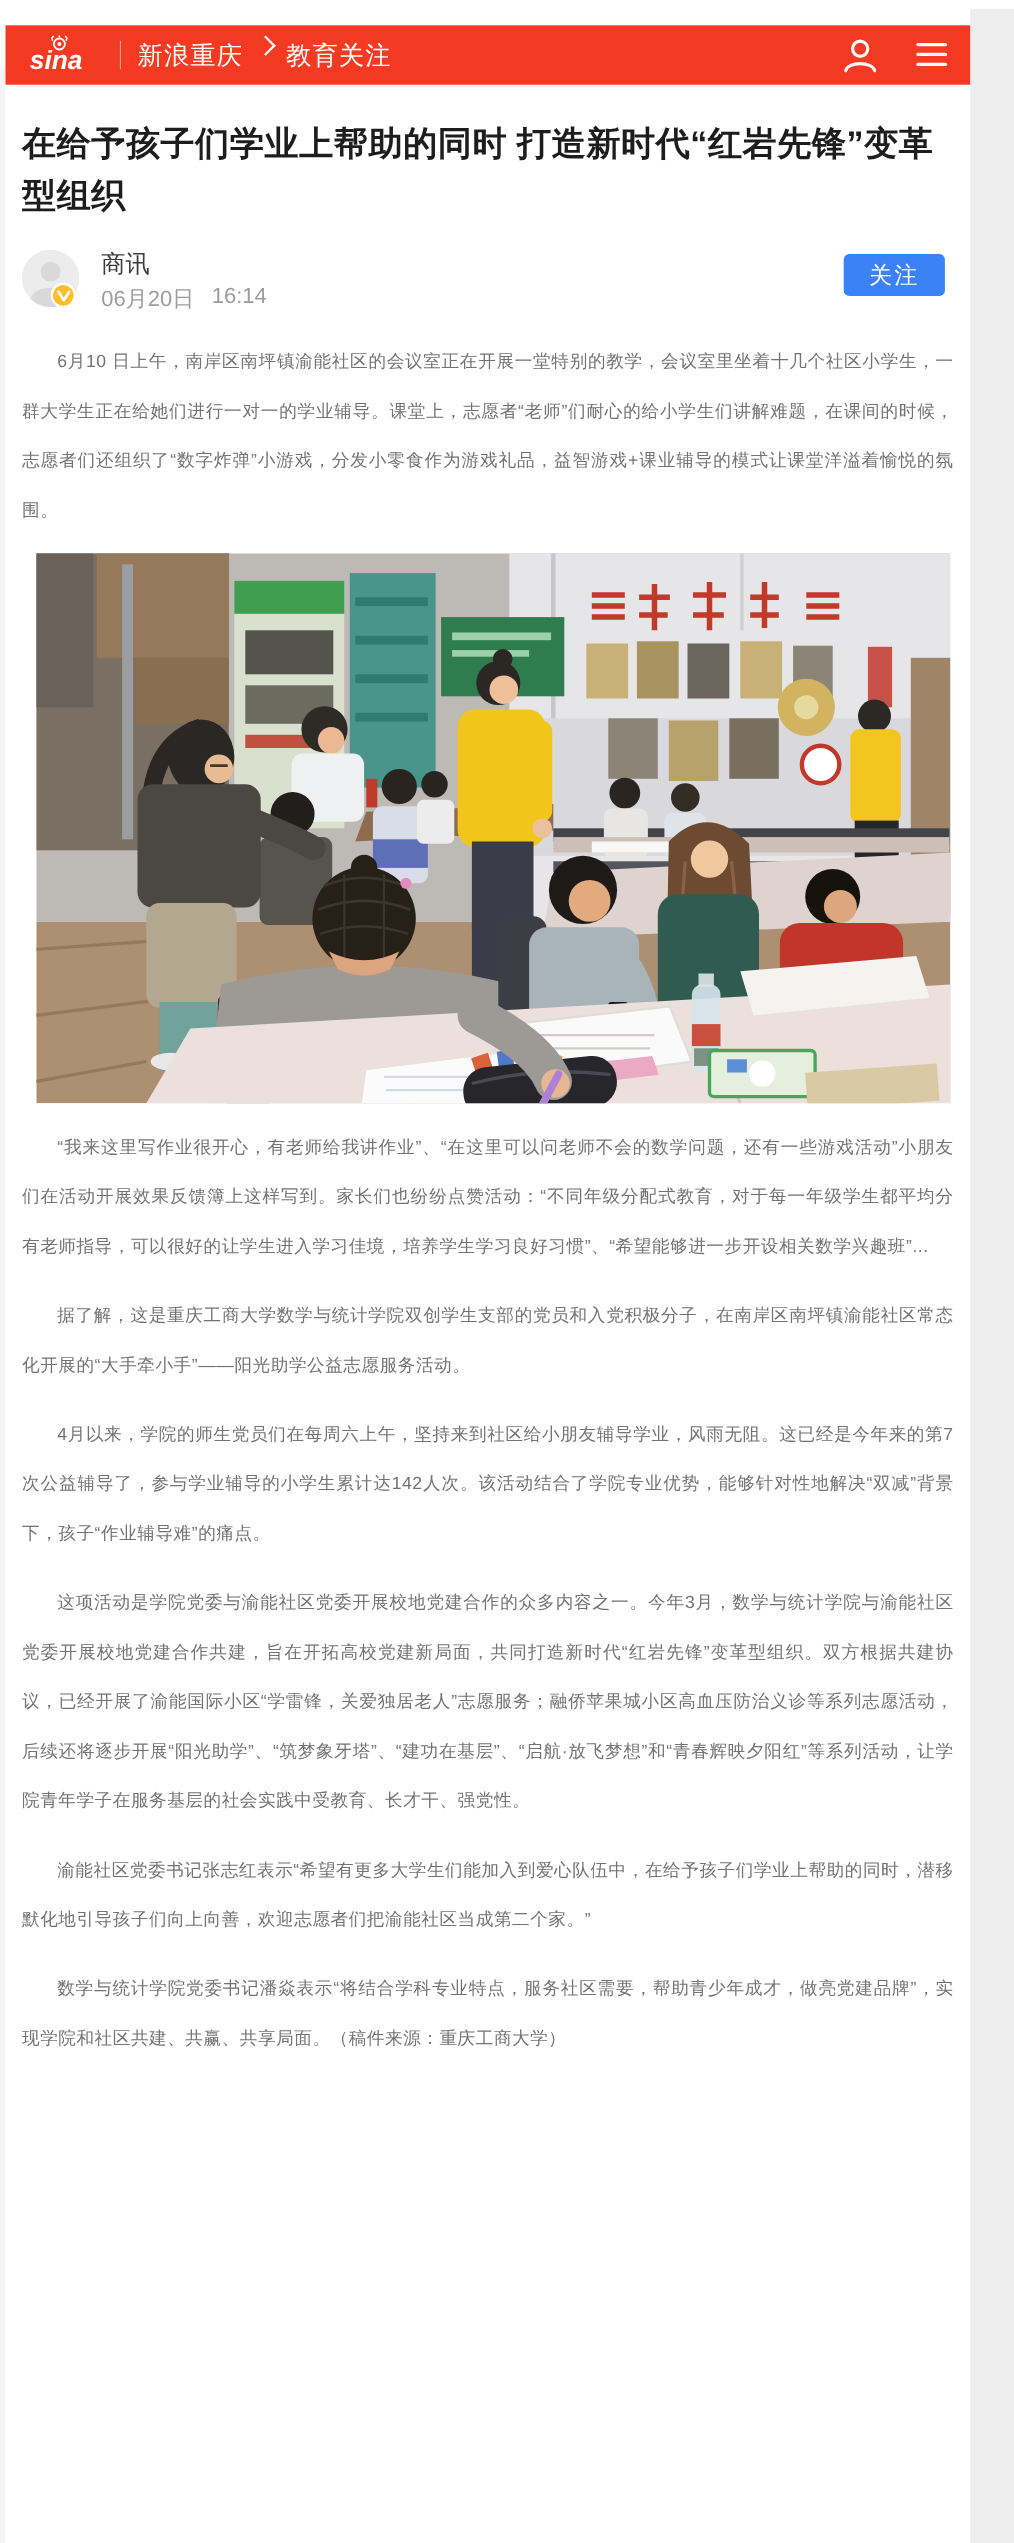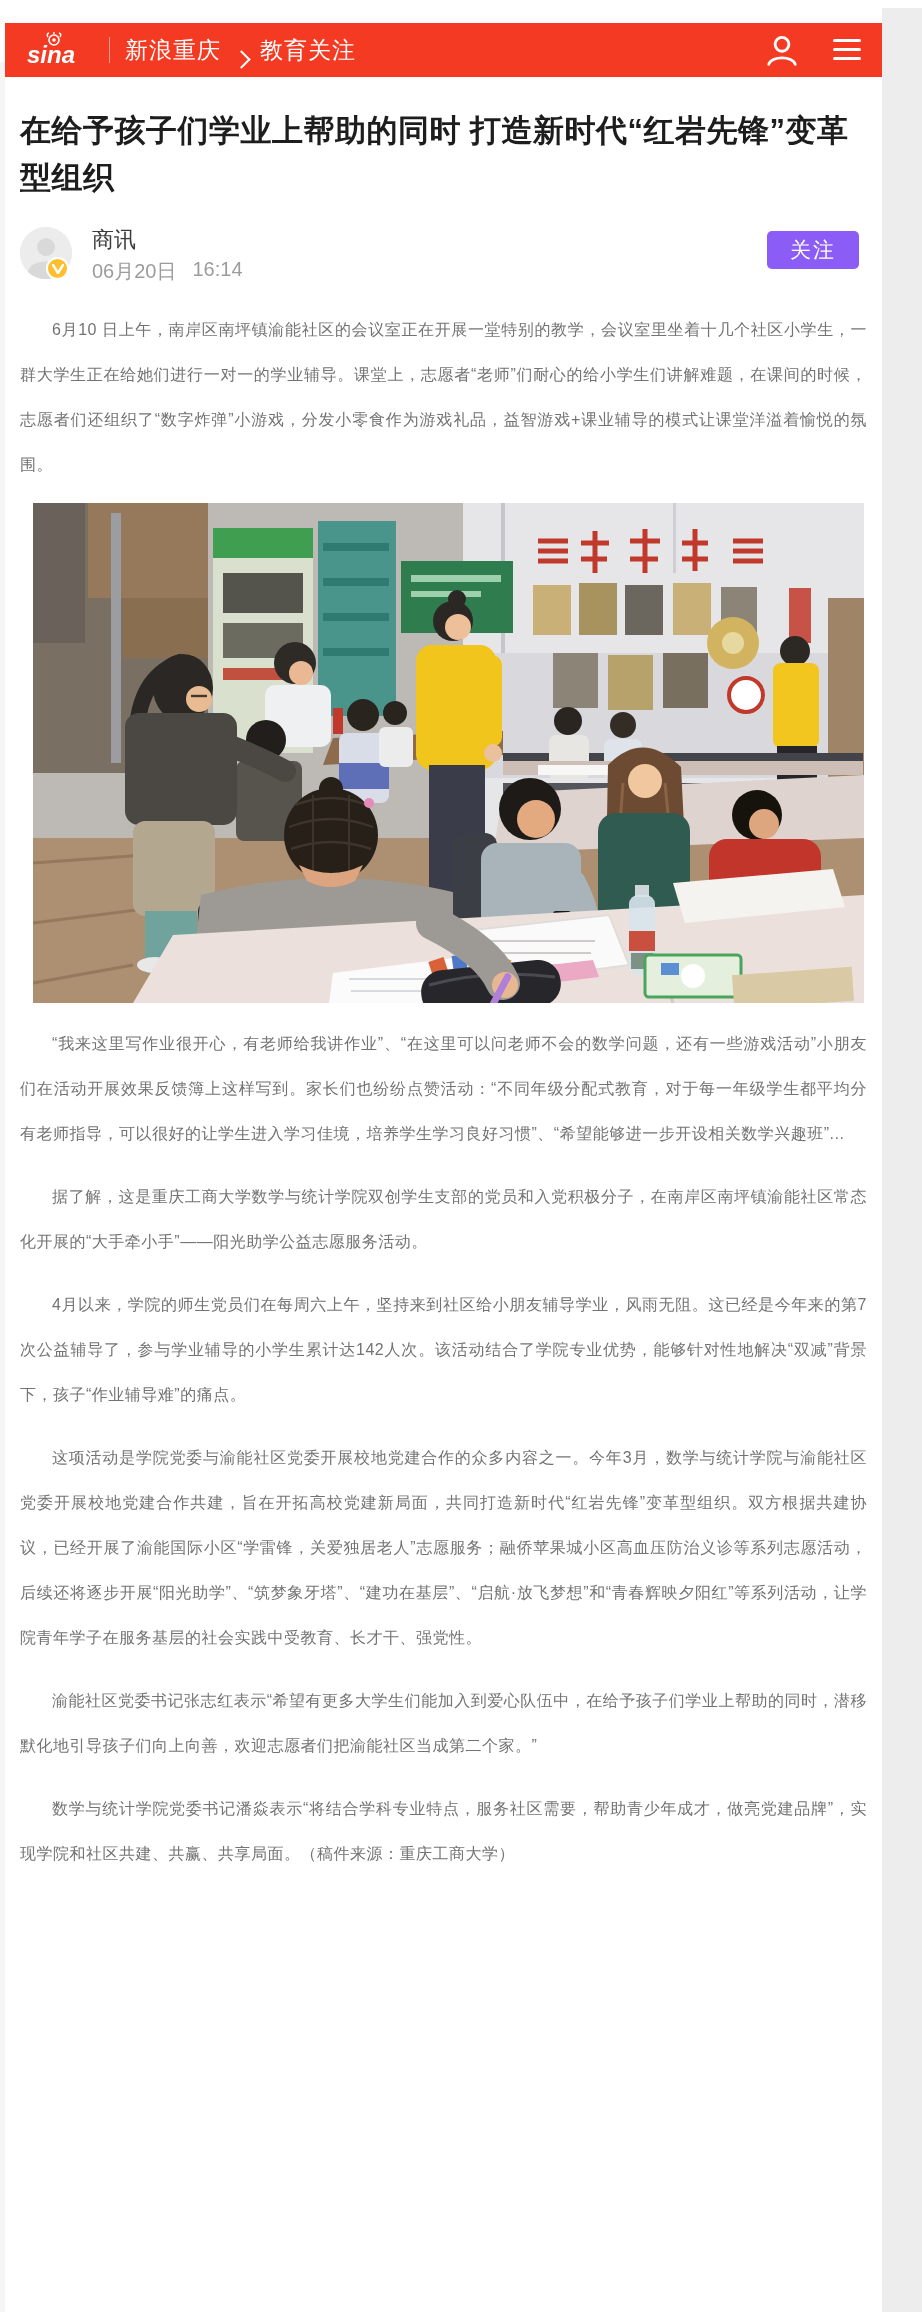--- a/index.html
+++ b/index.html
@@ -12,21 +12,21 @@
   .left-rail{position:absolute;left:0;top:62px;width:5px;height:2250px;background:#f5f5f5;}
   .card{position:absolute;left:5px;top:23px;width:877px;height:2304px;background:#fff;}
 
   
   .topbar{
     height:54px;background:#f43a22;display:flex;align-items:center;
     padding:0 20px 0 22px;box-sizing:border-box;
   }
   .logo{display:flex;align-items:flex-end;cursor:pointer;}
   .topbar-divider{width:1px;height:26px;background:rgba(255,255,255,.5);margin:0 15px 0 16px;}
-  .crumb{display:flex;align-items:flex-end;}
+  .crumb{display:flex;align-items:flex-start;}
   .crumb-text{color:#fff;font-size:23px;letter-spacing:1px;cursor:pointer;}
   .crumb-chevron{width:11px;height:11px;border-top:2px solid #fff;border-right:2px solid #fff;
     transform:rotate(45deg);margin:0 12px 0 14px;}
   .topbar-spacer{flex:1;}
   .icon-btn{display:flex;align-items:center;justify-content:center;cursor:pointer;}
   .icon-btn + .icon-btn{margin-left:32px;}
 
   
   .content{padding:0 15px;box-sizing:border-box;}
   .article-title{
@@ -39,21 +39,21 @@
   .v-badge{
     position:absolute;left:26px;top:30px;width:23px;height:23px;border-radius:50%;
     background:#ffbe2e;border:2px solid #fff;box-sizing:border-box;
     display:flex;align-items:center;justify-content:center;
   }
   .author-info{margin-left:20px;}
   .author-name{font-size:22px;color:#3c3c3c;line-height:1.15;cursor:pointer;}
   .author-meta{font-size:20px;color:#9c9c9c;margin-top:6px;display:flex;}
   .author-meta .time{margin-left:16px;}
   .follow-btn{
-    position:absolute;right:8px;top:4px;width:92px;height:38px;background:#8b5cf6;
+    position:absolute;right:8px;top:4px;width:92px;height:38px;background:#3b82f6;
     border:none;border-radius:5px;color:#fff;font-size:21px;letter-spacing:2px;
     display:flex;align-items:center;justify-content:center;cursor:pointer;
   }
   .para{
     font-size:16px;line-height:45px;color:#737373;text-indent:2em;
     margin:18px 0 0;text-align:justify;letter-spacing:.5px;
   }
   .para.first{margin-top:26px;}
   .photo-wrap{margin:16px 0 8px 13px;width:831px;height:500px;cursor:pointer;}
   .photo-wrap svg{display:block;width:831px;height:500px;}

